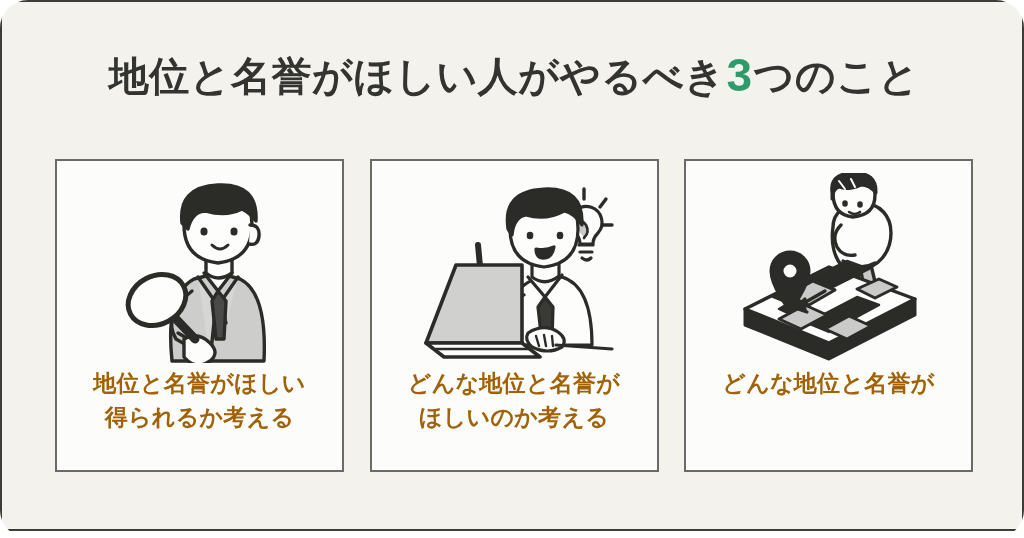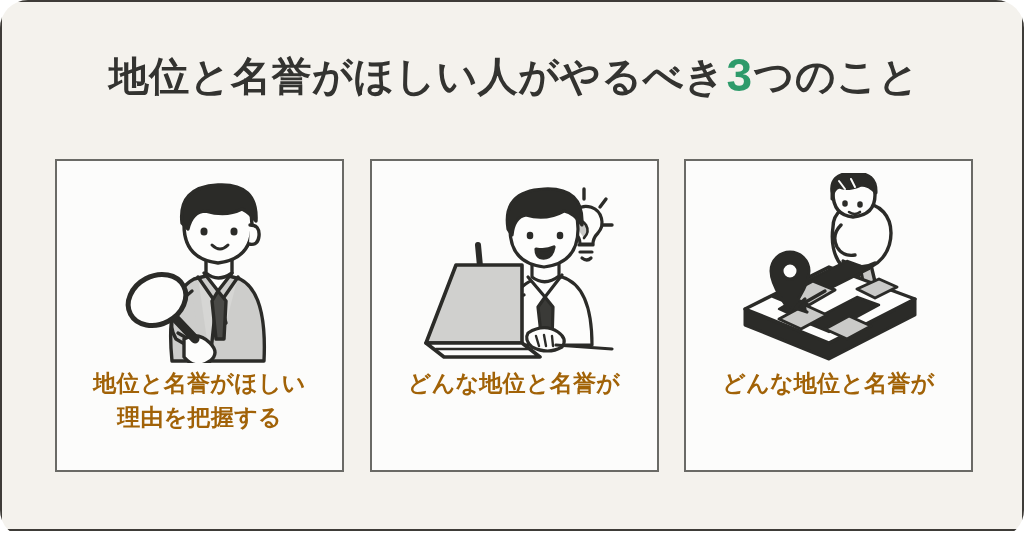--- a/index.html
+++ b/index.html
@@ -147,21 +147,21 @@
               <path d="M84 166 q14 -8 26 4 q10 10 0 18 q-14 10 -26 -4 Z" fill="#fdfdfc" stroke="#2b2b28"></path>
 
               <ellipse cx="57" cy="127" rx="30" ry="24" transform="rotate(-28 57 127)" fill="#fdfdfc" stroke="#2b2b28" stroke-width="5"></ellipse>
 
               <path d="M76 146 L95 166" stroke="#2b2b28" stroke-width="9"></path>
             </g>
           </svg>
         </div>
         <div class="card-caption">
           <span class="line">地位と名誉がほしい</span>
-          <span class="line">理由を把握する</span>
+          <span class="line">得られるか考える</span>
         </div>
       </div>
 
       <div class="card">
         <div class="card-illustration">
           <svg width="205" height="190" viewBox="0 0 205 190">
             <g fill="none" stroke="#2b2b28" stroke-width="3.2" stroke-linecap="round" stroke-linejoin="round">
 
               <path d="M172 16 L172 26" stroke-width="3.4"></path>
               <path d="M150 24 L156 32" stroke-width="3.4"></path>
@@ -209,20 +209,21 @@
               <path d="M124 163 l3 10" stroke-width="2.4"></path>
               <path d="M132 162 l2 11" stroke-width="2.4"></path>
               <path d="M140 163 l1 10" stroke-width="2.4"></path>
 
               <path d="M144 172 L200 176" stroke-width="3.2"></path>
             </g>
           </svg>
         </div>
         <div class="card-caption">
           <span class="line">どんな地位と名誉が</span>
+          <span class="line">ほしいのか考える</span>
         </div>
       </div>
 
       <div class="card">
         <div class="card-illustration">
           <svg width="200" height="190" viewBox="0 0 200 190">
             <g stroke="#2b2b28" stroke-linecap="round" stroke-linejoin="round">
 
               <path d="M118 92 L112 140 L126 140 L130 96 Z" fill="#c8c8c6" stroke="#2b2b28" stroke-width="3.4"></path>
               <path d="M131 94 L140 138 L152 134 L142 92 Z" fill="#c8c8c6" stroke="#2b2b28" stroke-width="3.4"></path>

